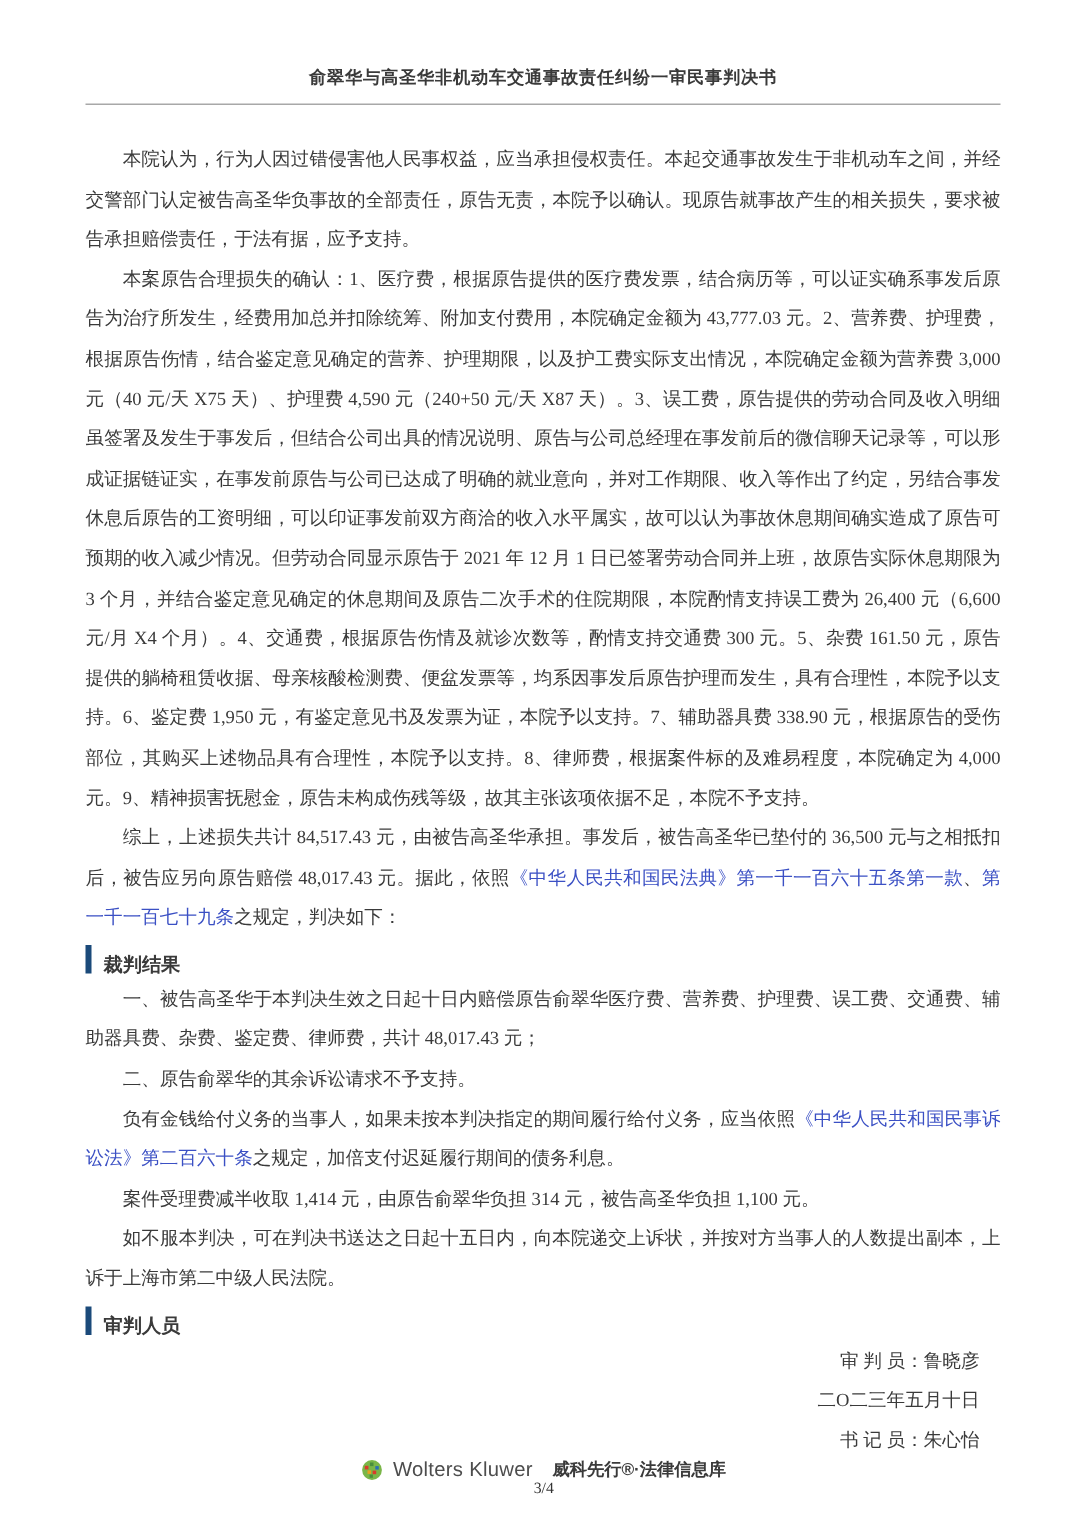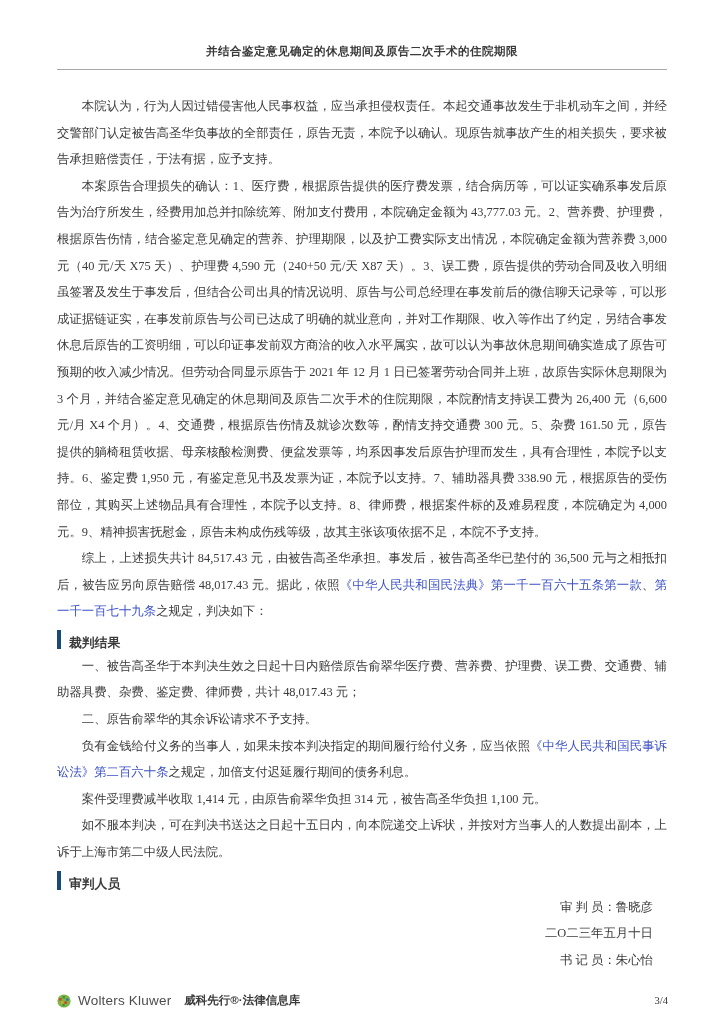--- a/index.html
+++ b/index.html
@@ -52,24 +52,25 @@
     margin:5px 0 4px 0;
   }
   .sig-block{
     text-align:right;
     padding-right:14px;
     margin-top:2px;
   }
   .sig-line{margin:0;}
   .footer{
     position:absolute;
-    left:57px;right:56px;bottom:16px;
+    left:57px;right:56px;bottom:26px;
     display:flex;
     justify-content:space-between;
     align-items:center;
+    flex-direction:column;
   }
   .brand-wrap{display:flex;align-items:center;gap:7px;}
   .brand-name{
     font-family:"Liberation Sans","DejaVu Sans",sans-serif;
     font-size:13.5px;
     color:#4d4d4d;
     letter-spacing:0.2px;
   }
   .brand-product{
     font-family:"Liberation Sans","DejaVu Sans",sans-serif;
@@ -82,21 +83,21 @@
     font-size:10.5px;
     color:#333333;
   }
   .wk-icon{display:block;}
 </style>
 </head>
 <body>
 
 <div class="page">
 
-  <div class="doc-title">并结合鉴定意见确定的休息期间及原告二次手术的住院期限</div>
+  <div class="doc-title">俞翠华与高圣华非机动车交通事故责任纠纷一审民事判决书</div>
   <hr class="rule">
 
   <div class="body-text">
     <p class="doc-p"><span>本院认为，行为人因过错侵害他人民事权益，应当承担侵权责任。本起交通事故发生于非机动车之间，并经交警部门认定被告高圣华负事故的全部责任，原告无责，本院予以确认。现原告就事故产生的相关损失，要求被告承担赔偿责任，于法有据，应予支持。</span></p>
     <p class="doc-p"><span>本案原告合理损失的确认：1、医疗费，根据原告提供的医疗费发票，结合病历等，可以证实确系事发后原告为治疗所发生，经费用加总并扣除统筹、附加支付费用，本院确定金额为 43,777.03 元。2、营养费、护理费，根据原告伤情，结合鉴定意见确定的营养、护理期限，以及护工费实际支出情况，本院确定金额为营养费 3,000 元（40 元/天 X75 天）、护理费 4,590 元（240+50 元/天 X87 天）。3、误工费，原告提供的劳动合同及收入明细虽签署及发生于事发后，但结合公司出具的情况说明、原告与公司总经理在事发前后的微信聊天记录等，可以形成证据链证实，在事发前原告与公司已达成了明确的就业意向，并对工作期限、收入等作出了约定，另结合事发休息后原告的工资明细，可以印证事发前双方商洽的收入水平属实，故可以认为事故休息期间确实造成了原告可预期的收入减少情况。但劳动合同显示原告于 2021 年 12 月 1 日已签署劳动合同并上班，故原告实际休息期限为 3 个月，并结合鉴定意见确定的休息期间及原告二次手术的住院期限，本院酌情支持误工费为 26,400 元（6,600 元/月 X4 个月）。4、交通费，根据原告伤情及就诊次数等，酌情支持交通费 300 元。5、杂费 161.50 元，原告提供的躺椅租赁收据、母亲核酸检测费、便盆发票等，均系因事发后原告护理而发生，具有合理性，本院予以支持。6、鉴定费 1,950 元，有鉴定意见书及发票为证，本院予以支持。7、辅助器具费 338.90 元，根据原告的受伤部位，其购买上述物品具有合理性，本院予以支持。8、律师费，根据案件标的及难易程度，本院确定为 4,000 元。9、精神损害抚慰金，原告未构成伤残等级，故其主张该项依据不足，本院不予支持。</span></p>
     <p class="doc-p"><span>综上，上述损失共计 84,517.43 元，由被告高圣华承担。事发后，被告高圣华已垫付的 36,500 元与之相抵扣后，被告应另向原告赔偿 48,017.43 元。据此，依照</span><span class="law-link">《中华人民共和国民法典》</span><span class="law-link">第一千一百六十五条第一款</span><span>、</span><span class="law-link">第一千一百七十九条</span><span>之规定，判决如下：</span></p>
 
     <div class="section-h">
       <span>裁判结果</span>
     </div>

